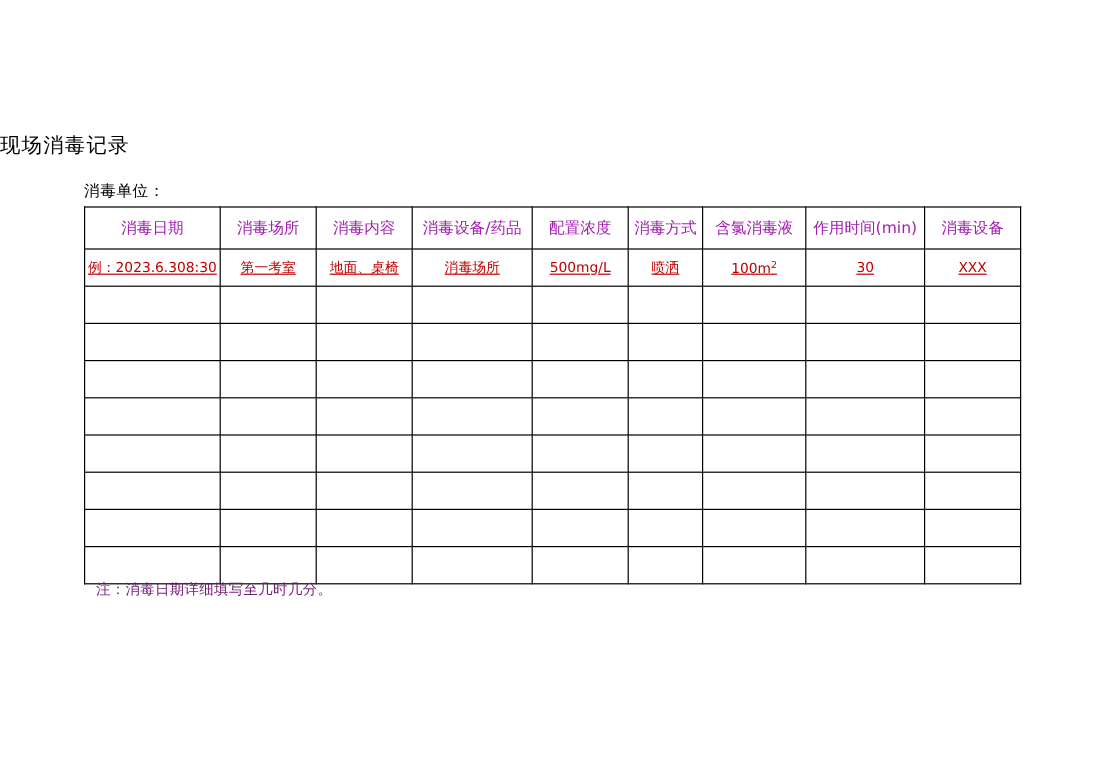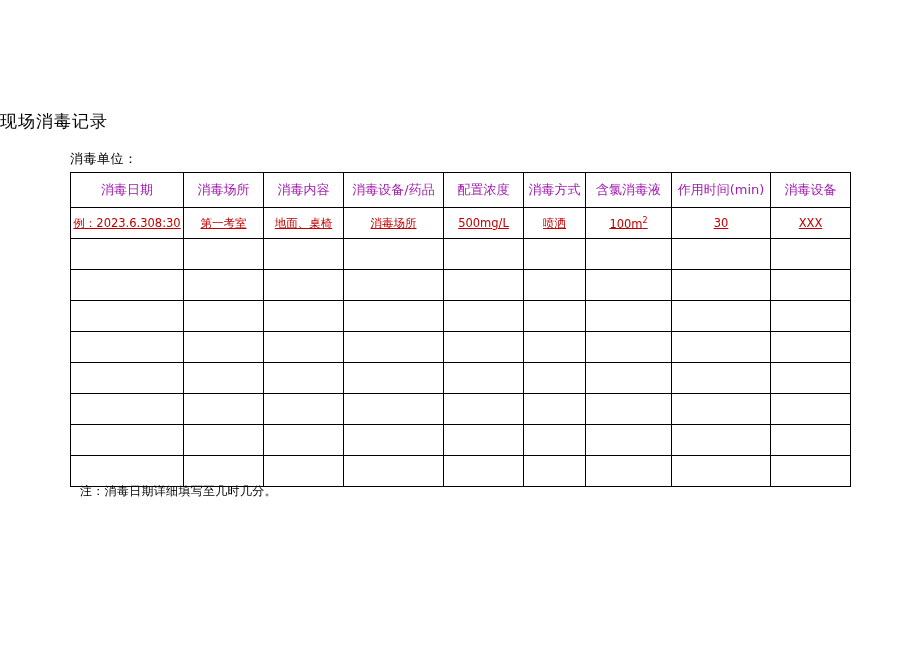--- a/index.html
+++ b/index.html
@@ -74,21 +74,21 @@
   }
   table.record tbody tr.blank td {
     height: 30px;
   }
   .note {
     position: absolute;
     left: 80px;
     top: 483px;
     font-size: 12px;
     font-family: "DejaVu Sans", sans-serif;
-    color: #000000;
+    color: #701a75;
     letter-spacing: 0.3px;
   }
   .sup {
     font-size: 8px;
     vertical-align: super;
   }
 </style>
 </head>
 <body>
 

